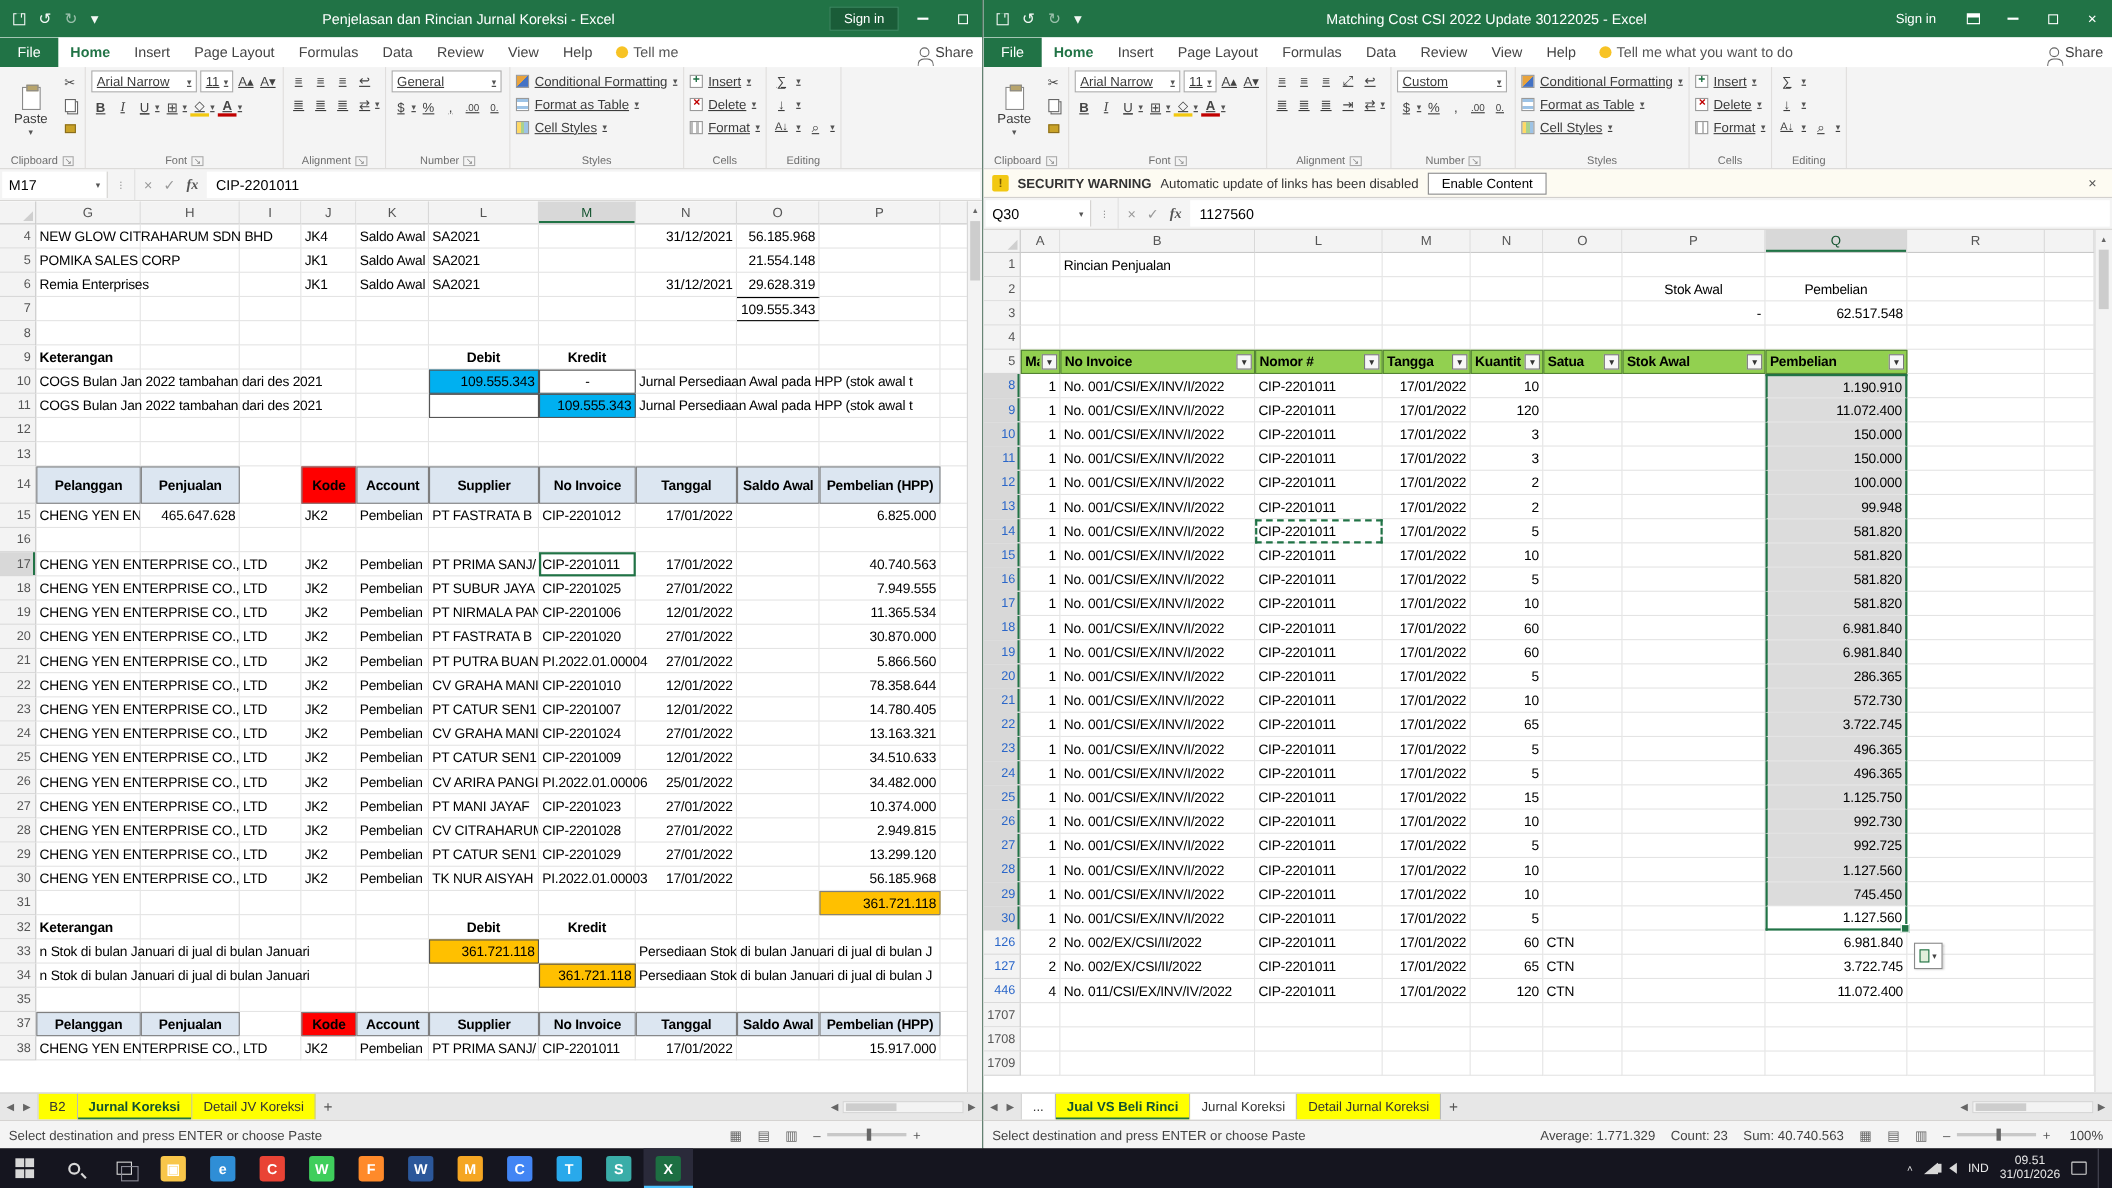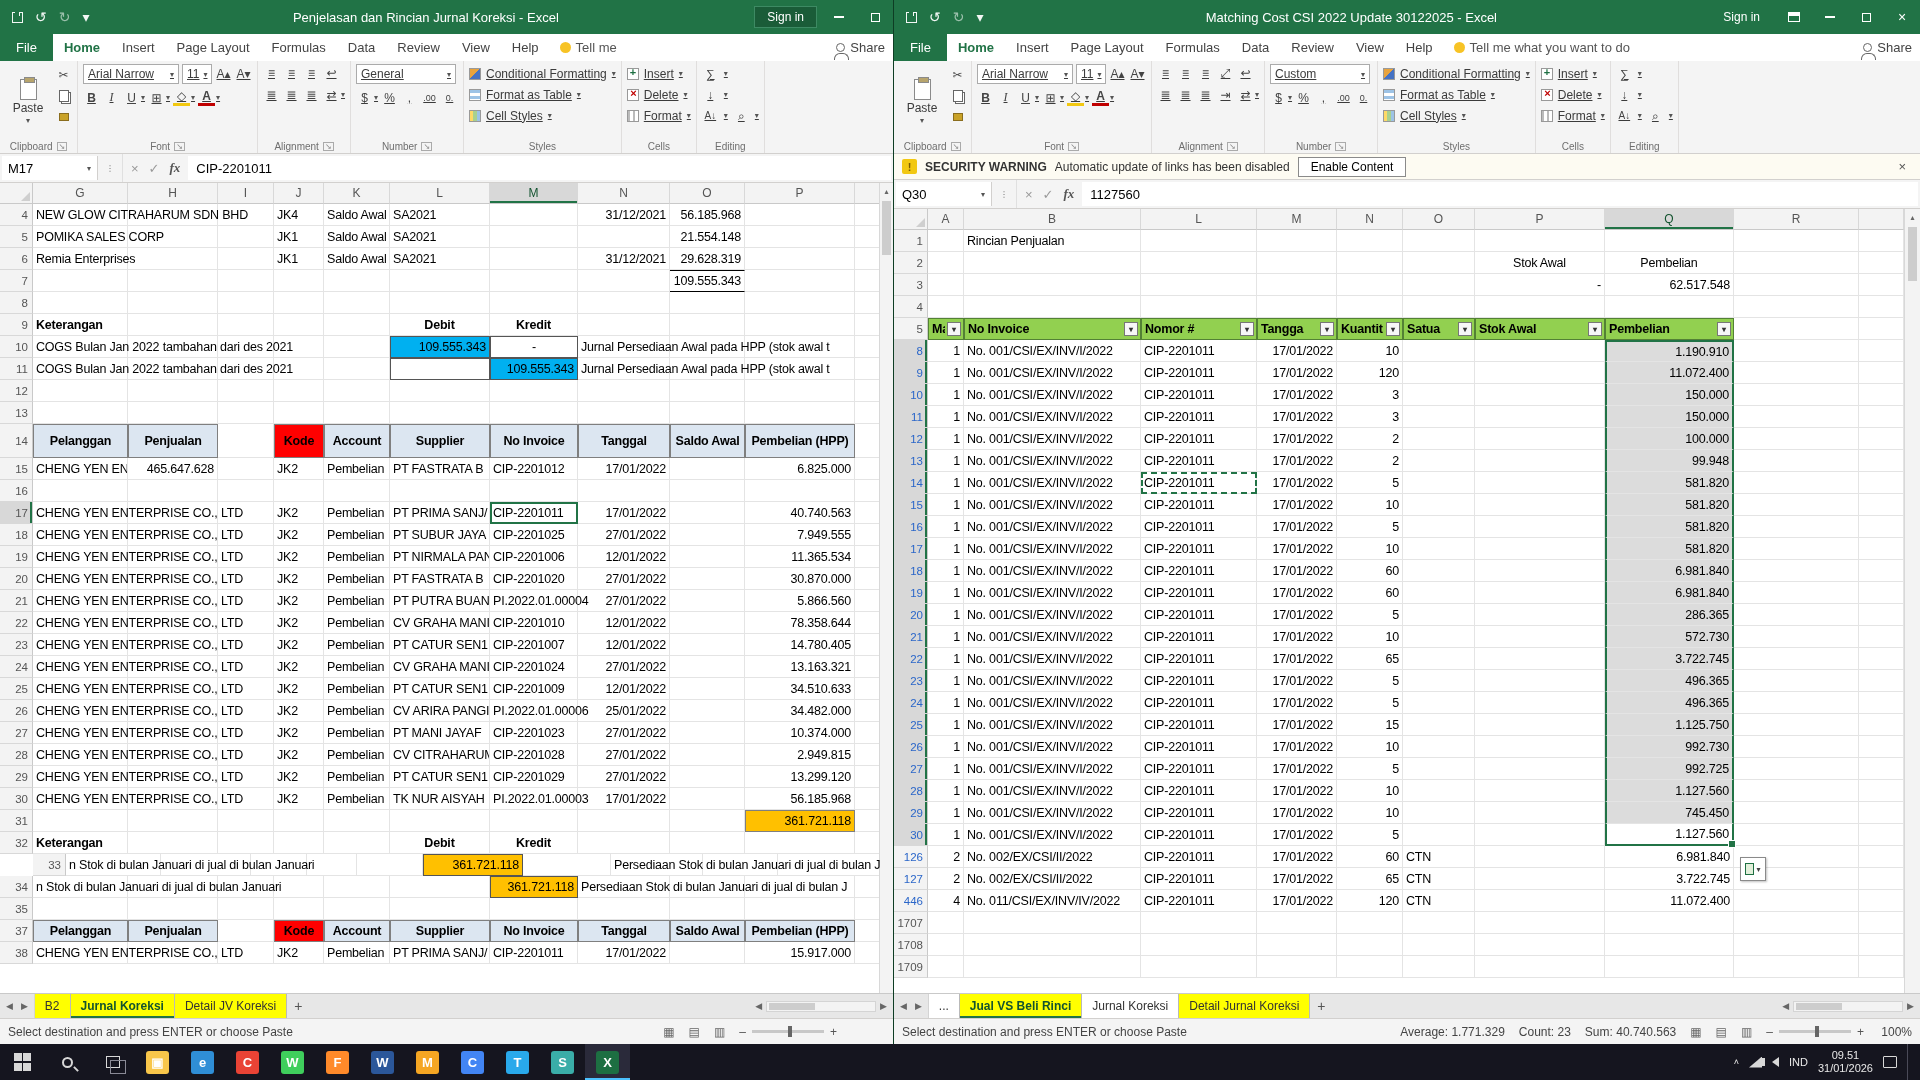--- a/index.html
+++ b/index.html
@@ -1099,21 +1099,21 @@
             <span class="ct">Debit</span>
           </div>
           <div class="g-cell ac bold" style="width: 88px;">
             <span class="ct">Kredit</span>
           </div>
           <div class="g-cell" style="width: 92px;"></div>
           <div class="g-cell" style="width: 75px;"></div>
           <div class="g-cell" style="width: 110px;"></div>
           <div class="g-cell" style="width: 25px;"></div>
         </div>
-        <div class="g-row" style="height: 22px; margin-left: 33px;">
+        <div class="g-row" style="height: 22px;">
           <div class="g-rowhdr" style="width: 33px;">33</div>
           <div class="g-cell ov" style="width: 95px;">
             <span class="ct">n Stok di bulan Januari di jual di bulan Januari</span>
           </div>
           <div class="g-cell" style="width: 90px;"></div>
           <div class="g-cell" style="width: 56px;"></div>
           <div class="g-cell" style="width: 50px;"></div>
           <div class="g-cell" style="width: 66px;"></div>
           <div class="g-cell bx ar" style="width: 100px; background: rgb(255, 192, 0);">
             <span class="ct">361.721.118</span>

